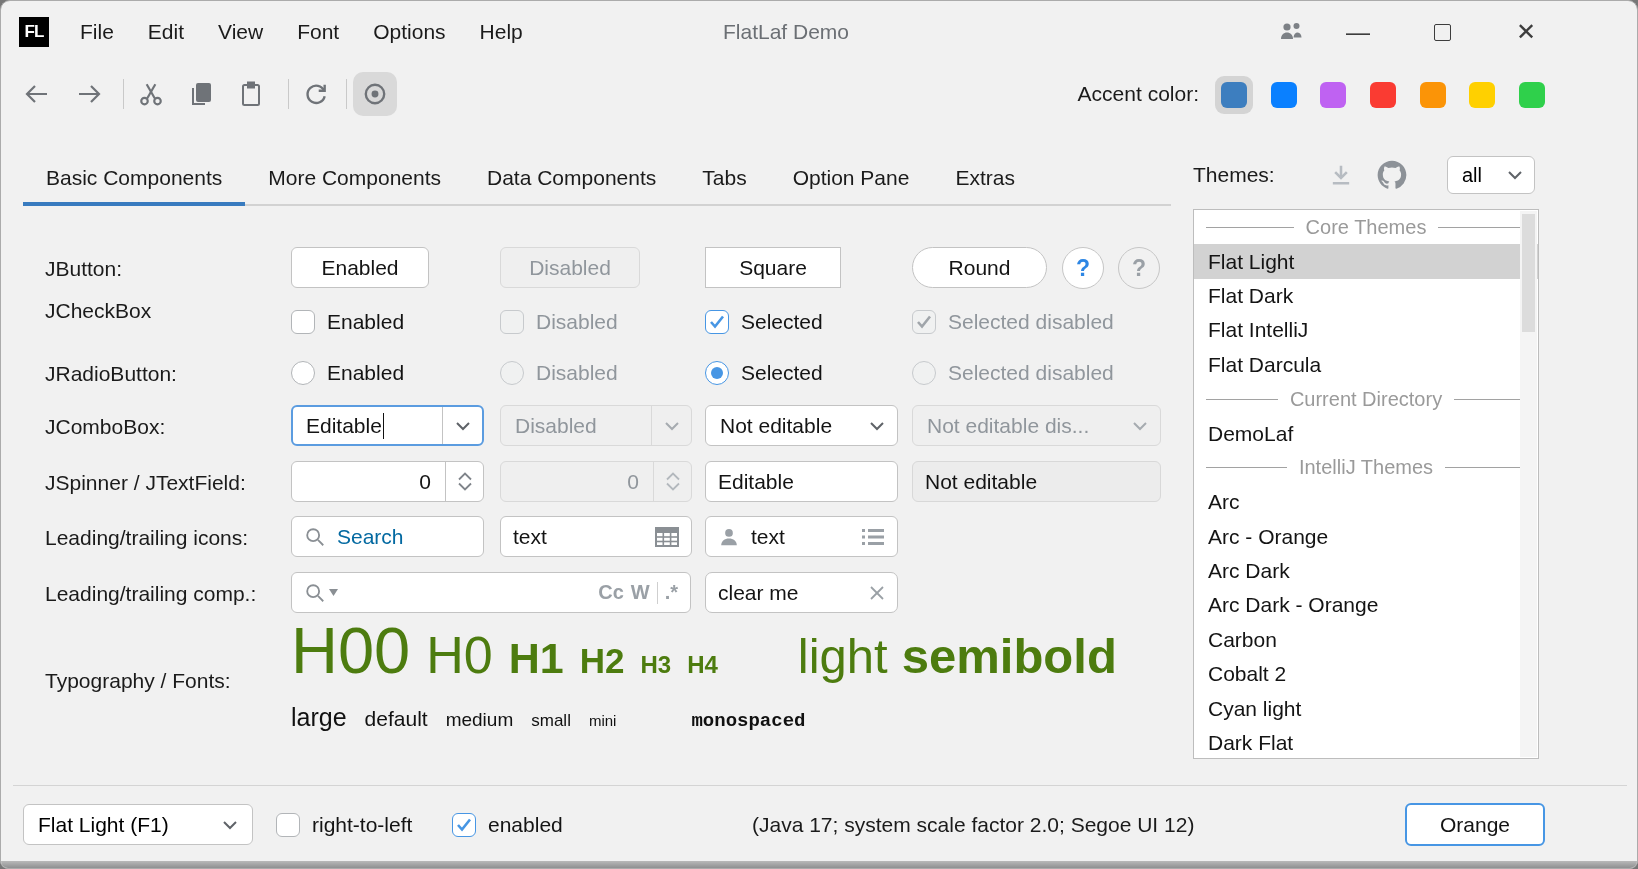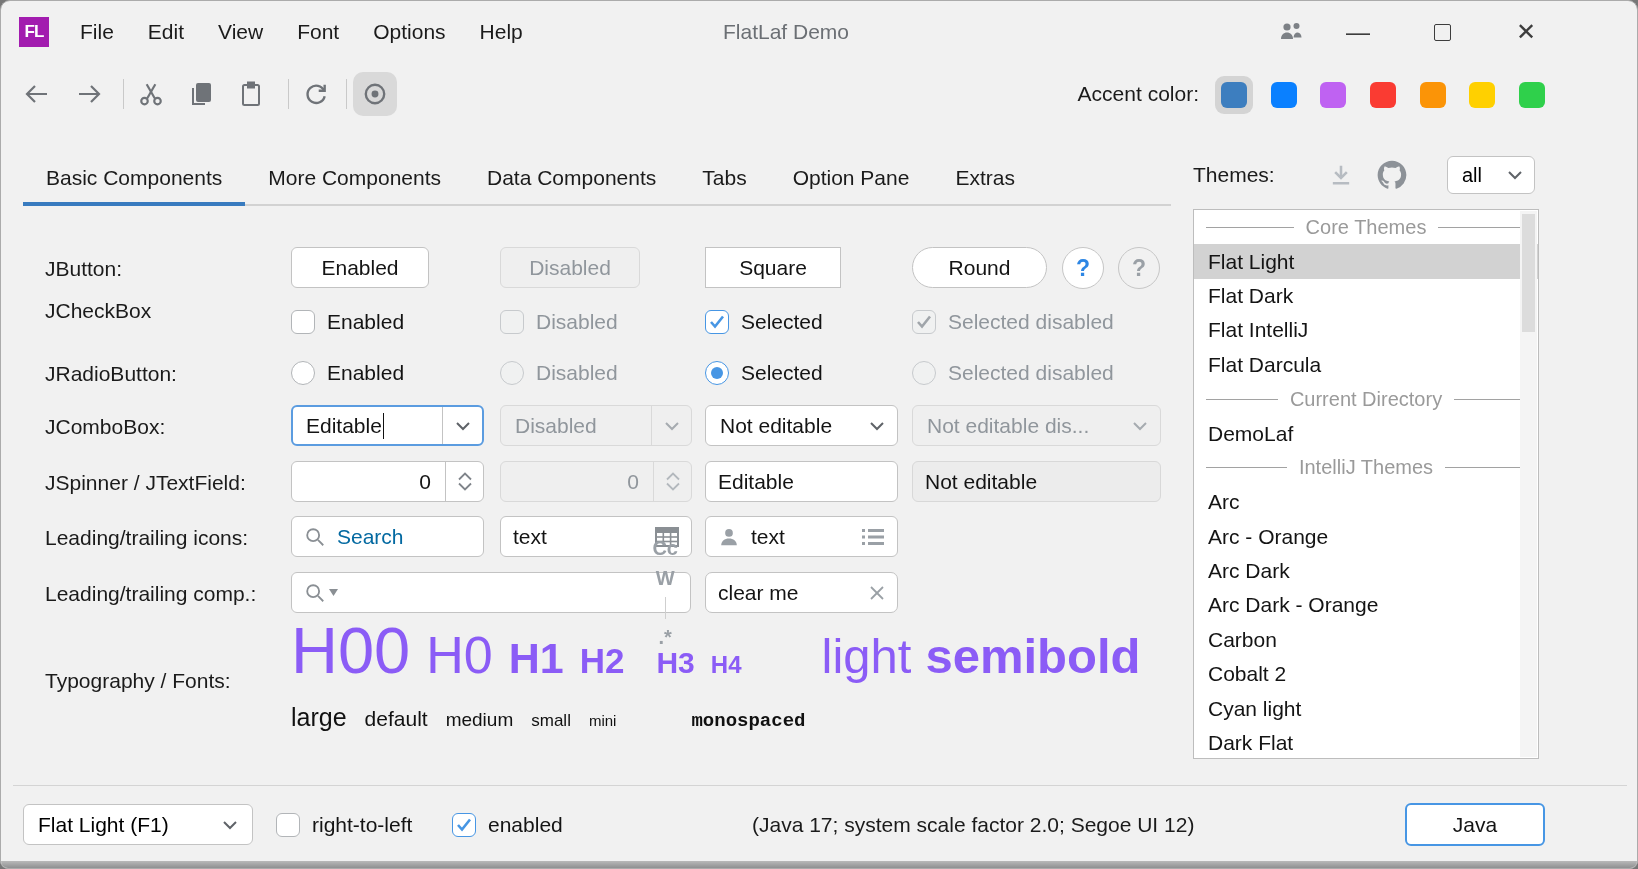--- a/index.html
+++ b/index.html
@@ -4,21 +4,21 @@
 <style>
   * { margin:0; padding:0; box-sizing:border-box; }
   html,body { width:1638px; height:869px; background:#777; font-family:"Liberation Sans", sans-serif; }
   .window{ position:relative; width:1638px; height:869px; background:#f1f1f1;
     border:1px solid #ababab; border-radius:10px 10px 8px 8px; overflow:hidden; }
   .window::after{ content:""; position:absolute; left:0; right:0; bottom:0; height:7px;
     background:linear-gradient(#b9b9b9,#8f9091); }
 
   
   .titlebar{ position:absolute; left:0; top:0; width:100%; height:62px; }
-  .logo{ position:absolute; left:18px; top:16px; width:30px; height:30px; background:#a21caf;
+  .logo{ position:absolute; left:18px; top:16px; width:30px; height:30px; background:#000000;
     color:#fff; font-weight:700; font-size:17px; display:flex; align-items:center; justify-content:center;
     letter-spacing:-1px; }
   .menus{ position:absolute; left:62px; top:0; height:62px; display:flex; align-items:center; }
   .menu-item{ padding:0 17px; font-size:21px; color:#1b1b1b; height:62px; display:flex; align-items:center; cursor:default;}
   .win-title{ position:absolute; left:785px; top:0; height:62px; transform:translateX(-50%);
     display:flex; align-items:center; font-size:21px; color:#6b6f74; }
   .winctl{ position:absolute; top:0; height:62px; width:46px; display:flex; align-items:center; justify-content:center; color:#3d3d3d;}
   .users-btn{ left:1267px;} .min-btn{ left:1334px; font-size:24px;} .max-btn{ left:1418px;} .close-btn{ left:1502px; font-size:24px;}
   .max-glyph{ width:17px; height:17px; border:1.6px solid #3d3d3d; border-radius:2px;}
 
@@ -91,28 +91,28 @@
   .spinner .num{ flex:1; display:flex; align-items:center; justify-content:flex-end; padding-right:14px;}
   .spinner .arrows{ width:38px; border-left:1px solid #c3c3c3; display:flex; flex-direction:column;
     align-items:center; justify-content:center; gap:1px;}
   .spinner.disabled{ background:#efefef; border-color:#d9d9d9; color:#90969c;}
   .spinner.disabled .arrows{ border-left-color:#d9d9d9;}
 
   .tf{ position:absolute; height:41px; background:#fff; border:1px solid #c3c3c3; border-radius:6px;
     display:flex; align-items:center; gap:11px; padding:0 12px; font-size:21px; color:#141414;}
   .tf.gray{ background:#ececec; border-color:#d8d8d8; }
   .tf .ph{ color:#0369a1; }
-  .tf .trail{ margin-left:auto; display:flex; align-items:center; gap:7px;flex-direction:column;}
+  .tf .trail{ margin-left:auto; display:flex; align-items:center; gap:7px;}
   .mc{ color:#9aa0a6; font-weight:700; font-size:20px; }
   .vsep-sm{ width:1px; height:22px; background:#cfcfcf; }
 
   
-  .typo-row{ position:absolute; left:290px; top:612px; width:880px; height:96px; display:flex; align-items:baseline; color:#8b5cf6;}
+  .typo-row{ position:absolute; left:290px; top:612px; width:880px; height:96px; display:flex; align-items:baseline; color:#4d7c0f;}
   .h00{ font-size:65px; } .h0{ font-size:52px; margin-left:16px;} .h1{ font-size:43px; font-weight:700; margin-left:16px;}
-  .h2{ font-size:35px; font-weight:700; margin-left:16px;} .h3{ font-size:30px; font-weight:700; margin-left:32px;}
+  .h2{ font-size:35px; font-weight:700; margin-left:16px;} .h3{ font-size:24px; font-weight:700; margin-left:16px;}
   .h4{ font-size:24px; font-weight:700; margin-left:16px;}
   .w-light{ font-size:49px; font-weight:200; margin-left:80px;}
   .w-semibold{ font-size:49px; font-weight:700; margin-left:14px;}
   .typo-sub{ position:absolute; left:290px; top:702px; width:880px; display:flex; align-items:baseline; color:#111;}
   .f-large{ font-size:25px;} .f-default{ font-size:21px; margin-left:18px;} .f-medium{ font-size:19px; margin-left:18px;}
   .f-small{ font-size:17px; margin-left:18px;} .f-mini{ font-size:15px; margin-left:18px;}
   .f-mono{ font-size:19px; margin-left:75px; font-family:"Liberation Mono","DejaVu Sans Mono",monospace; font-weight:700;}
 
   
   .status-sep{ position:absolute; left:12px; top:784px; width:1614px; height:1px; background:#d4d4d4; }
@@ -542,15 +542,15 @@
   </div>
   <div class="sb-check" style="left:451px;">
     <span class="cb checked">
         <svg width="16" height="14" viewBox="0 0 16 14" fill="none" stroke="#4796e4" stroke-width="2.6">
           <polyline points="2 7 6 11.5 14 1.5"></polyline>
         </svg>
       </span>
     <span>enabled</span>
   </div>
   <div class="status-info">(Java 17;  system scale factor 2.0; Segoe UI 12)</div>
-  <div class="close-button">Java</div>
+  <div class="close-button">Orange</div>
 
 </div>
 
 </body></html>

